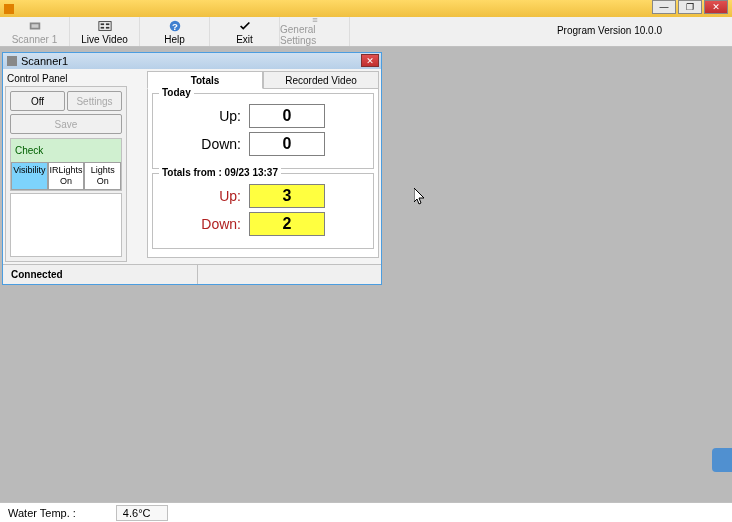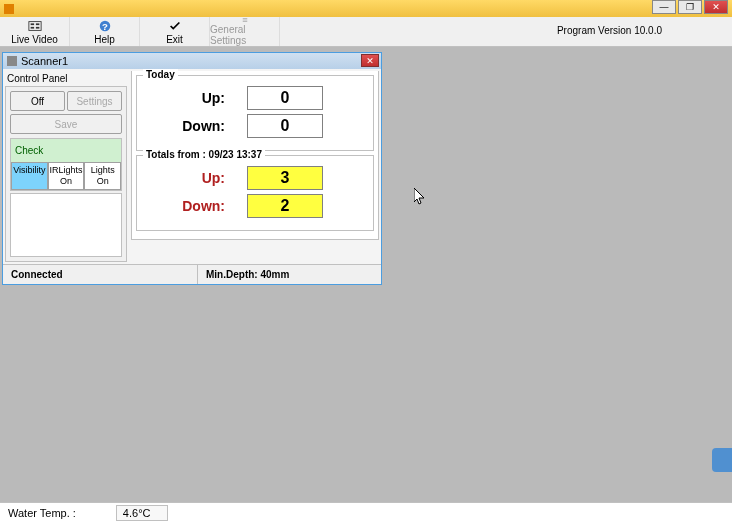--- a/index.html
+++ b/index.html
@@ -19,21 +19,21 @@
 .tool-btn .t-icon { width: 14px; height: 14px; margin-bottom: 1px; }
 .tool-btn .t-label { font-size: 10px; }
 .version { position: absolute; right: 70px; top: 8px; font-size: 10px; }
 
 
 .scanner-window { position: absolute; left: 2px; top: 52px; width: 380px; background: #f4f4f4; border: 1px solid #4b9de0; }
 .scanner-titlebar { height: 16px; background: linear-gradient(#d0e0f0, #b8d0e8); display: flex; align-items: center; padding: 0 4px; position: relative; text-align: right; }
 .scanner-titlebar .s-icon { width: 10px; height: 10px; background: #888; margin-right: 4px; }
 .scanner-close { position: absolute; right: 2px; top: 1px; width: 18px; height: 13px; background: linear-gradient(#e05050, #c03030); color: #fff; display: flex; align-items: center; justify-content: center; font-size: 9px; border: 1px solid #803030; }
 
-.scanner-body { display: flex; padding: 2px; gap: 4px; }
+.scanner-body { display: flex; padding: 2px; gap: 20px; }
 
 
 .control-panel { width: 122px; }
 .cp-title { font-size: 10px; padding: 2px; }
 .cp-frame { border: 1px solid #c0c0c0; padding: 4px; background: #f0f0f0; }
 .btn-row { display: flex; gap: 2px; margin-bottom: 3px; }
 .btn { flex: 1; height: 20px; background: #f0f0f0; border: 1px solid #a0a0a0; border-radius: 2px; display: flex; align-items: center; justify-content: center; cursor: pointer; font-size: 10px; }
 .btn.full { width: 100%; }
 .btn.disabled { color: #a8a8a8; }
 .check-group { border: 1px solid #c0c0c0; margin-top: 4px; }
@@ -45,21 +45,21 @@
 
 
 .right-panel { flex: 1; }
 .tabs { display: flex; height: 18px; }
 .tab { flex: 1; border: 1px solid #c0c0c0; background: #f0f0f0; display: flex; align-items: center; justify-content: center; font-size: 10px; cursor: pointer; }
 .tab.active { background: #fff; border-bottom: 1px solid #fff; font-weight: bold; }
 .tab-content { border: 1px solid #c0c0c0; border-top: none; background: #fff; padding: 4px; }
 .group-box { border: 1px solid #c0c0c0; padding: 6px 8px 8px 8px; margin-bottom: 4px; position: relative; }
 .group-label { position: absolute; top: -7px; left: 6px; background: #fff; padding: 0 3px; font-size: 10px; font-weight: bold; }
 .count-row { display: flex; align-items: center; margin: 4px 0; }
-.count-label { width: 80px; text-align: right; font-size: 14px; font-weight: bold; margin-right: 22px; }
+.count-label { width: 80px; text-align: right; font-size: 14px; font-weight: normal; margin-right: 8px; }
 .count-value { width: 76px; height: 24px; border: 1px solid #808080; background: #fff; display: flex; align-items: center; justify-content: center; font-size: 16px; font-weight: bold; }
 .count-value.yellow { background: #ffff40; }
 .count-label.red { color: #b02020; }
 
 
 .scanner-status { display: flex; border-top: 1px solid #c0c0c0; background: #f0f0f0; }
 .status-cell { padding: 4px 8px; font-size: 10px; font-weight: bold; }
 .status-cell.first { width: 195px; border-right: 1px solid #c0c0c0; }
 
 
@@ -79,20 +79,27 @@
 <div class="titlebar">
   <div class="app-icon"></div>
   <div class="window-controls">
     <div class="winctl">—</div>
     <div class="winctl">❐</div>
     <div class="winctl close">✕</div>
   </div>
 </div>
 
 <div class="toolbar">
+  <div class="tool-btn disabled">
+    <svg class="t-icon" viewBox="0 0 16 16">
+        <rect x="2" y="4" width="12" height="8" fill="#888"></rect>
+        <rect x="4" y="6" width="8" height="4" fill="#ccc"></rect>
+      </svg>
+    <div class="t-label">Scanner 1</div>
+  </div>
   <div class="tool-btn">
     <svg class="t-icon" viewBox="0 0 16 16">
         <rect x="1" y="3" width="14" height="10" fill="none" stroke="#333"></rect>
         <rect x="3" y="5" width="4" height="2" fill="#333"></rect>
         <rect x="9" y="5" width="4" height="2" fill="#333"></rect>
         <rect x="3" y="9" width="4" height="2" fill="#333"></rect>
         <rect x="9" y="9" width="4" height="2" fill="#333"></rect>
       </svg>
     <div class="t-label">Live Video</div>
   </div>
@@ -146,20 +153,24 @@
 On</div>
             <div class="check-btn" style="white-space:pre-line">Lights
 On</div>
           </div>
         </div>
         <div class="empty-box"></div>
       </div>
     </div>
 
     <div class="right-panel">
+      <div class="tabs">
+        <div class="tab active">Totals</div>
+        <div class="tab">Recorded Video</div>
+      </div>
       <div class="tab-content">
         <div class="group-box">
           <div class="group-label">Today</div>
           <div class="count-row">
             <div class="count-label">Up:</div>
             <div class="count-value">0</div>
           </div>
           <div class="count-row">
             <div class="count-label">Down:</div>
             <div class="count-value">0</div>
@@ -174,21 +185,20 @@
           <div class="count-row">
             <div class="count-label red">Down:</div>
             <div class="count-value yellow">2</div>
           </div>
         </div>
       </div>
     </div>
   </div>
   <div class="scanner-status">
     <div class="status-cell first">Connected</div>
-    <div class="status-cell">Min.Depth:  40mm</div>
   </div>
 </div>
 
 <svg class="cursor" width="12" height="18" viewBox="0 0 12 18">
     <path d="M0 0 L0 14 L3 11 L5 16 L7 15 L5 10 L10 10 Z" fill="#fff" stroke="#000" stroke-width="1"></path>
   </svg>
 
 <div class="side-widget"></div>
 
 <div class="bottom-status">

